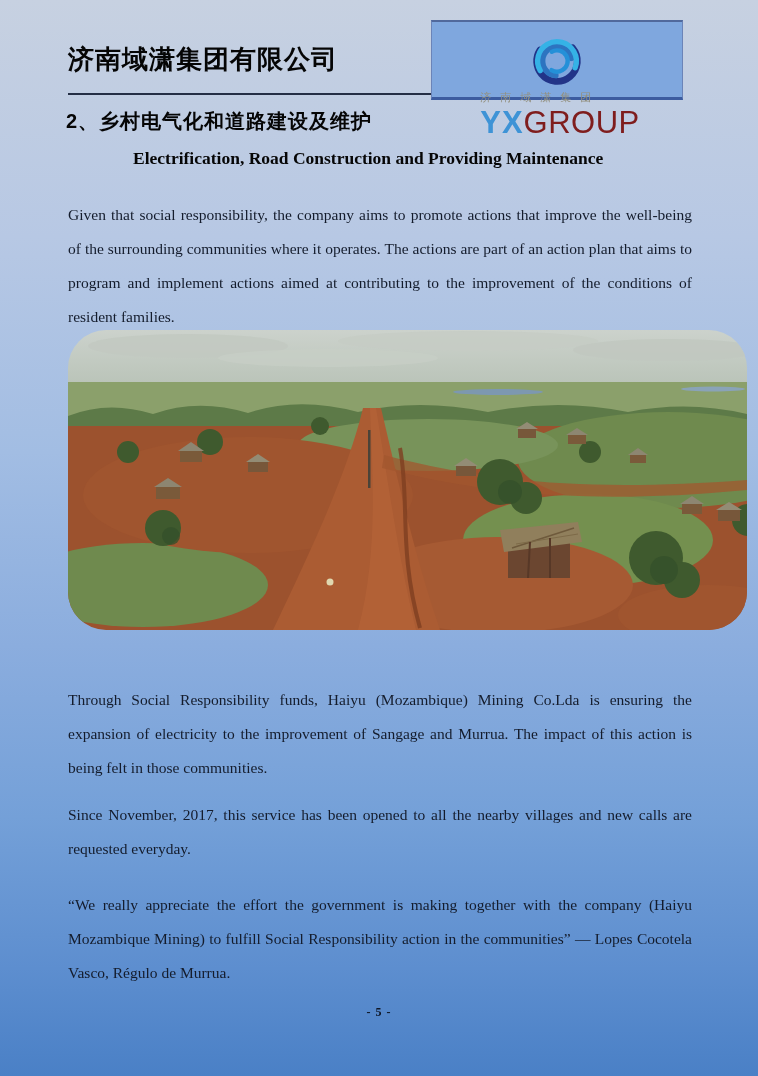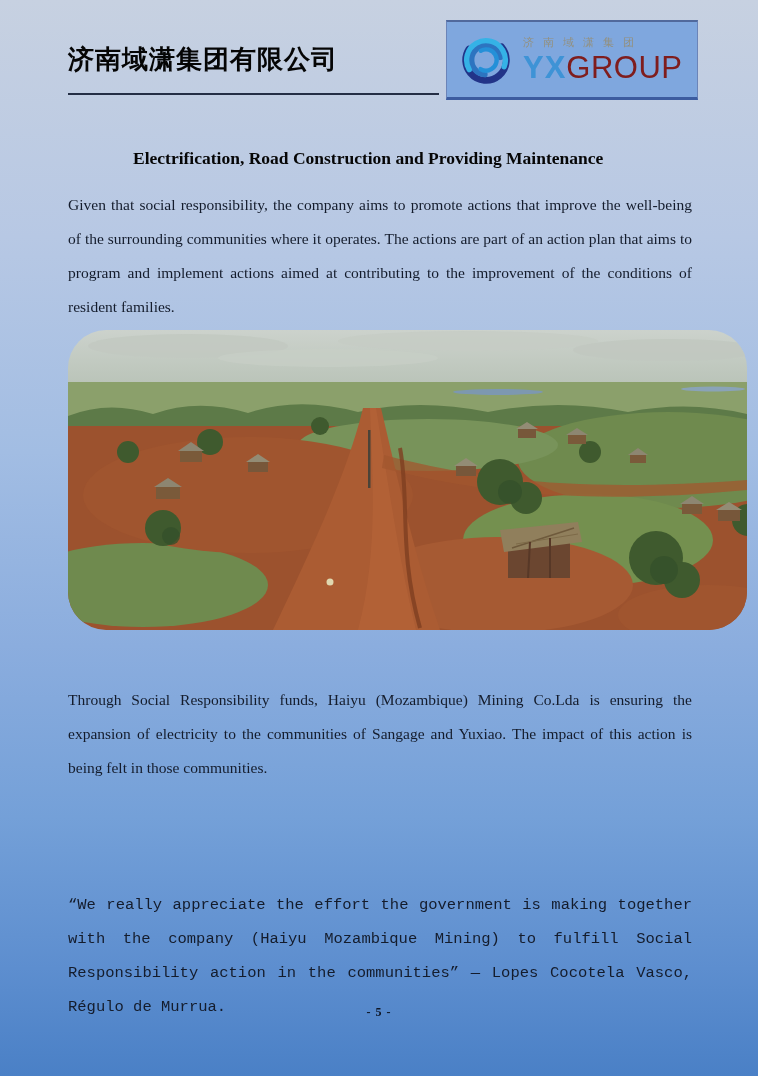--- a/index.html
+++ b/index.html
@@ -24,26 +24,26 @@
   .company-en {
     font-family:"Liberation Serif", serif;
     font-weight:bold; font-size:20px; color:#10131c; margin-top:3px;
     letter-spacing:0.5px;
   }
   .header-underline {
     position:absolute; left:68px; top:93px; width:371px; height:2px;
     background:#242e45;
   }
   .logo-box {
-    position:absolute; left:446px; top:20px; width:252px; height:80px;
+    position:absolute; left:431px; top:20px; width:252px; height:80px;
     background:#7fa7de;
     border:1px solid #6b84b8;
     border-top:2px solid #51699c;
     border-bottom:3px solid #3c5ca0;
-    display:flex; align-items:center; padding:14px 8px;
+    display:flex; align-items:center; padding:8px 8px;flex-direction:column;
   }
   .logo-swirl { flex:0 0 auto; width:62px; height:62px; }
   .logo-texts { margin-left:6px; line-height:1; }
   .logo-cn {
     font-family:"Liberation Sans", sans-serif;
     font-size:11px; color:#93907e; letter-spacing:9px; white-space:nowrap;
   }
   .logo-brand { margin-top:4px; white-space:nowrap; }
   .logo-brand .yx {
     font-family:"Liberation Sans", sans-serif;
@@ -66,24 +66,24 @@
     font-weight:bold; font-size:17.5px; color:#060606;margin-left:40px;
   }
 
   
   .para {
     position:absolute; left:68px; width:624px;
     font-family:"Liberation Serif", serif;
     font-size:15.5px; line-height:34px;
     text-align:justify; color:#141c2c;
   }
-  .para-1 { top:188px; }
+  .para-1 { top:198px; }
   .para-2 { top:683px; }
   .para-3 { top:798px; }
-  .para-4 { top:888px;font-family:Liberation Mono, monospace; }
+  .para-4 { top:888px; }
 
   
   .photo {
     position:absolute; left:68px; top:330px; width:679px; height:300px;
     border-radius:38px; overflow:hidden;
   }
   .photo svg { display:block; width:100%; height:100%; }
 
   
   .page-number {
@@ -115,20 +115,21 @@
       </svg>
     </span>
     <div class="logo-texts">
       <div class="logo-cn">济南域潇集团</div>
       <div class="logo-brand">
         <span class="yx">YX</span><span class="group">GROUP</span>
       </div>
     </div>
   </div>
 
+  <div class="heading-cn">2、乡村电气化和道路建设及维护</div>
   <div class="heading-en">Electrification, Road Construction and Providing Maintenance</div>
 
   <p class="para para-1">Given that social responsibility, the company aims to promote actions that improve the well-being of the surrounding communities where it operates. The actions are part of an action plan that aims to program and implement actions aimed at contributing to the improvement of the conditions of resident families.</p>
 
   <div class="photo">
     <svg viewBox="0 0 679 300" preserveAspectRatio="none">
       <defs>
         <linearGradient id="sky" x1="0" y1="0" x2="0" y2="1">
           <stop offset="0" stop-color="#ccd2cc"></stop>
           <stop offset="1" stop-color="#b4bfb2"></stop>
@@ -227,18 +228,19 @@
         <line x1="448" y1="214" x2="510" y2="204" stroke="#7d6a48" stroke-width="1"></line>
         <line x1="462" y1="212" x2="460" y2="248" stroke="#573827" stroke-width="2"></line>
         <line x1="482" y1="208" x2="482" y2="248" stroke="#573827" stroke-width="2"></line>
       </g>
 
       <rect x="300" y="100" width="2.5" height="58" fill="#4a4338"></rect>
       <circle cx="262" cy="252" r="3.5" fill="#e0d8b0"></circle>
     </svg>
   </div>
 
-  <p class="para para-2">Through Social Responsibility funds, Haiyu (Mozambique) Mining Co.Lda is ensuring the expansion of electricity to the communities of Sangage and Yuxiao. The impact of this action is being felt in those communities.</p>
+  <p class="para para-2">Through Social Responsibility funds, Haiyu (Mozambique) Mining Co.Lda is ensuring the expansion of electricity to the improvement of Sangage and Murrua. The impact of this action is being felt in those communities.</p>
+  <p class="para para-3">Since November, 2017, this service has been opened to all the nearby villages and new calls are requested everyday.</p>
   <p class="para para-4">“We really appreciate the effort the government is making together with the company (Haiyu Mozambique Mining) to fulfill Social Responsibility action in the communities” — Lopes Cocotela Vasco, Régulo de Murrua.</p>
 
   <div class="page-number">- 5 -</div>
 
 </div>
 
 </body></html>

